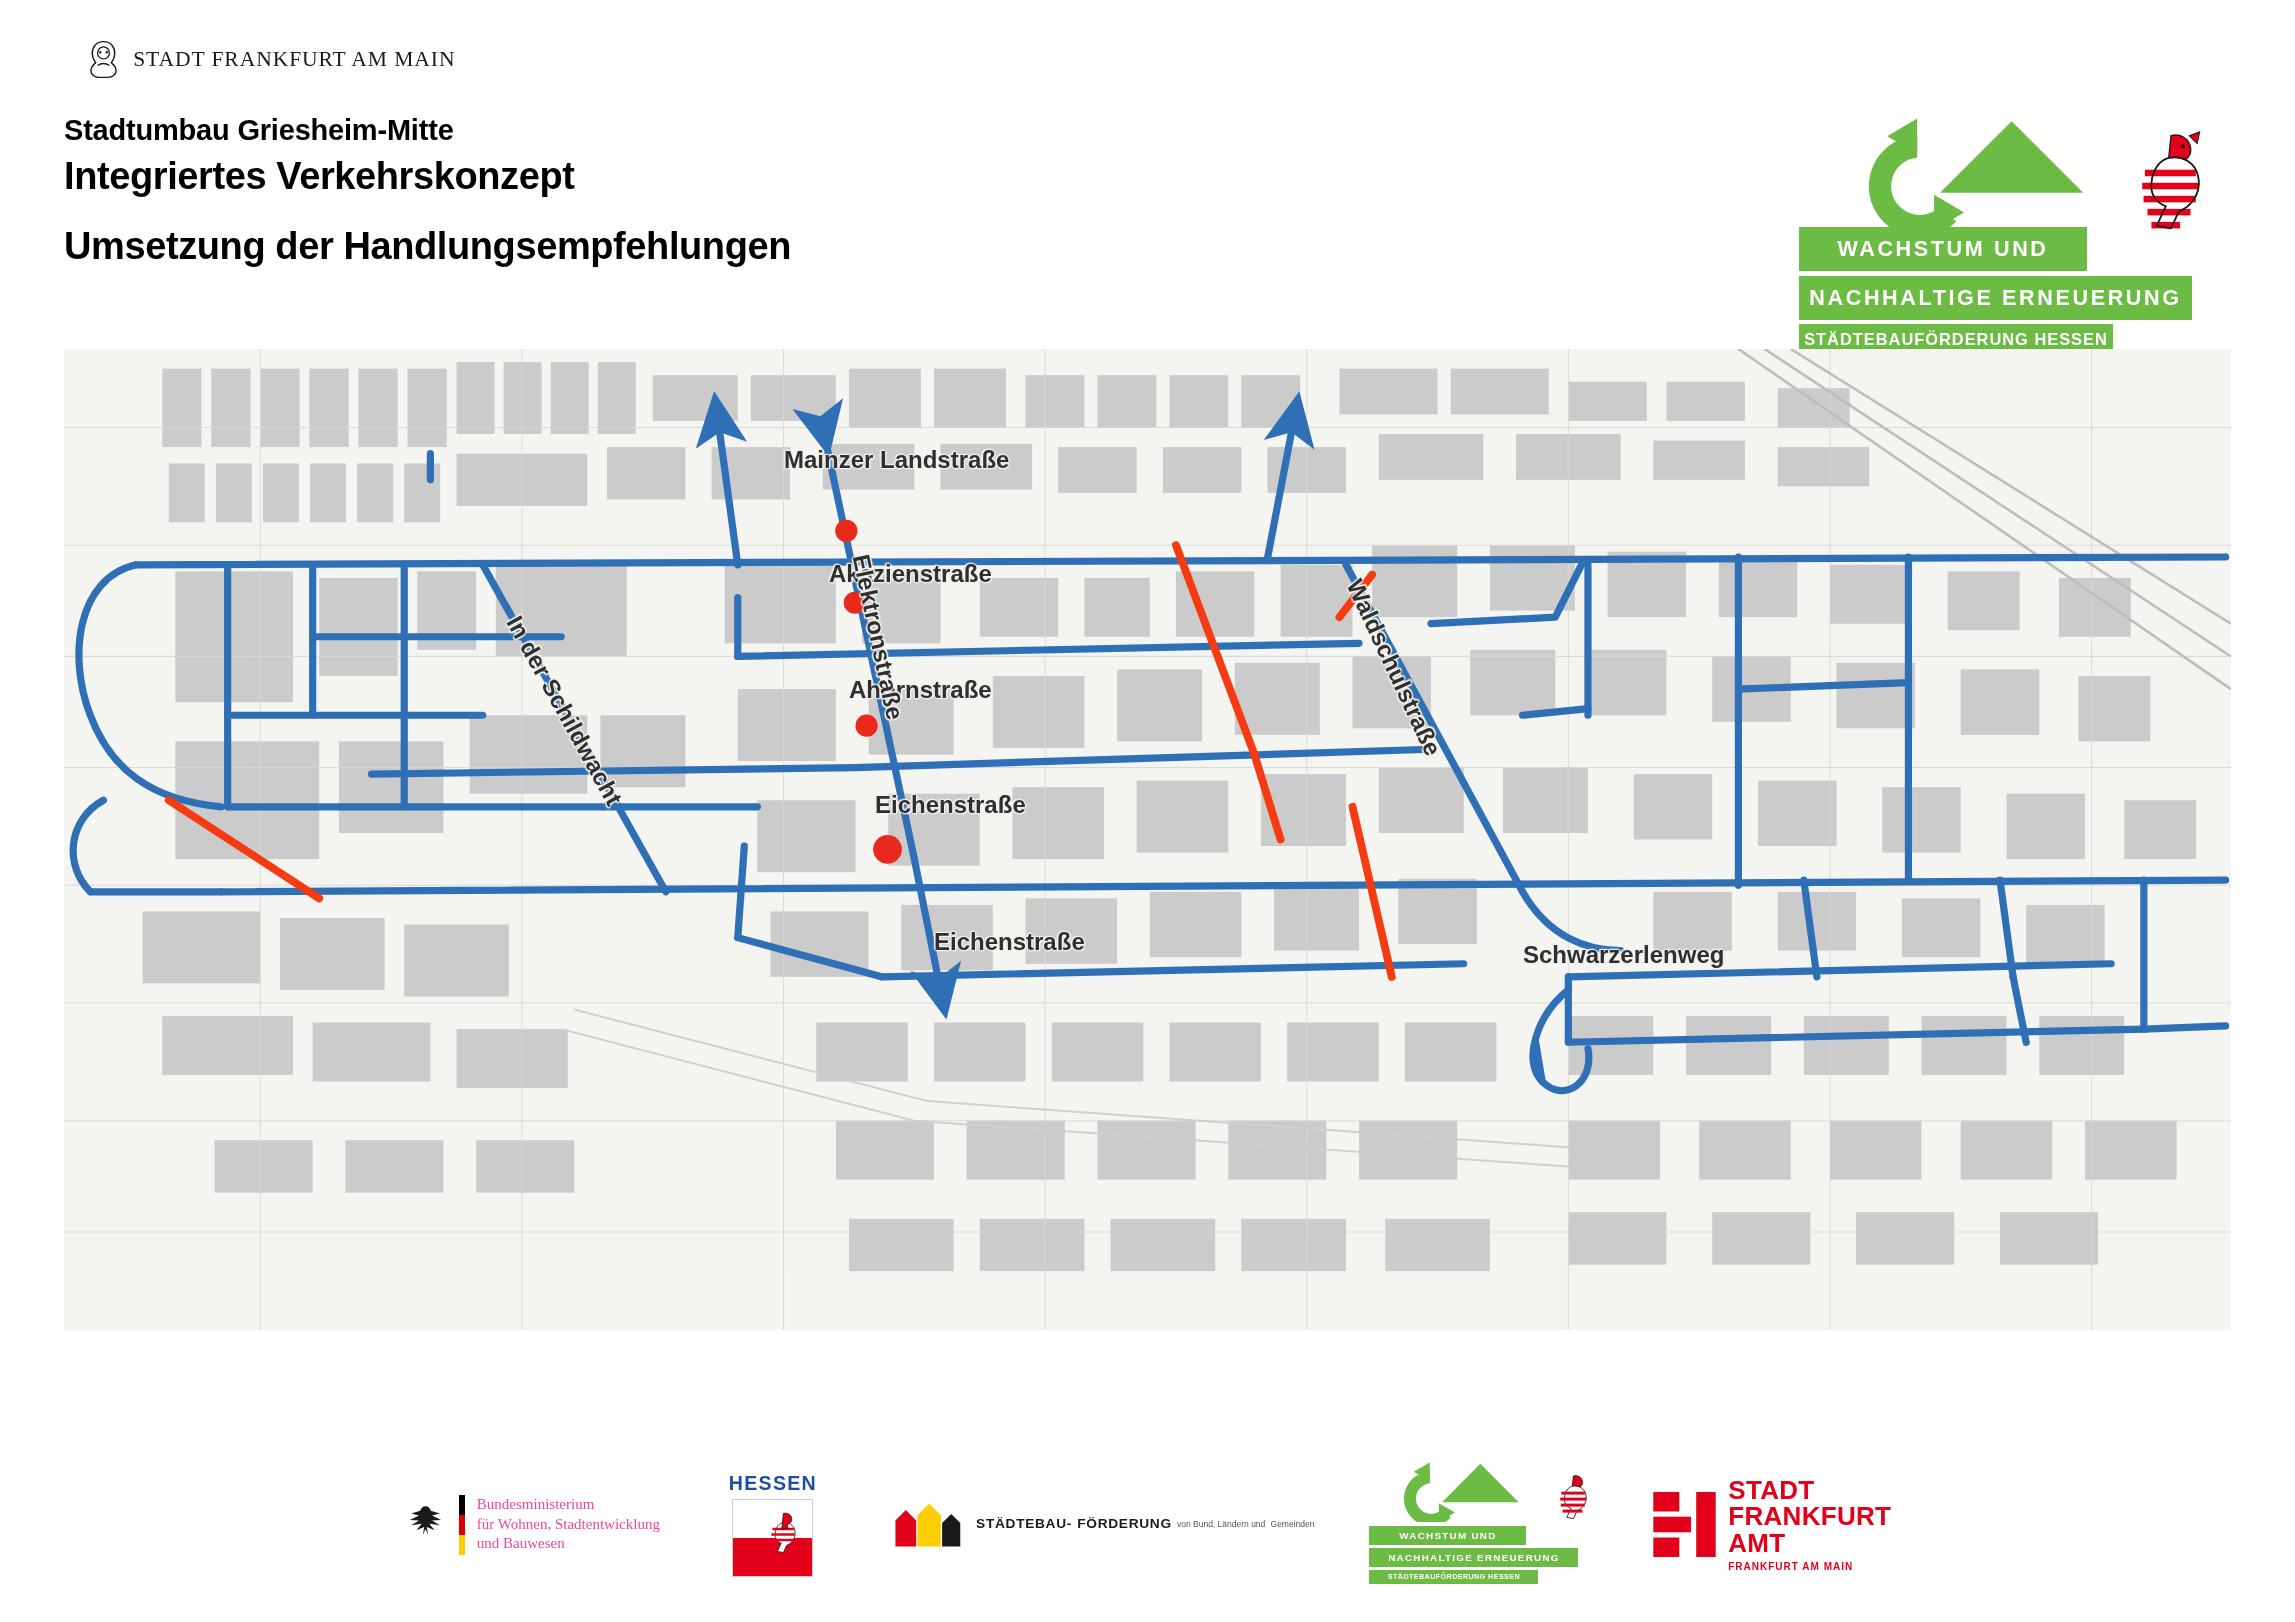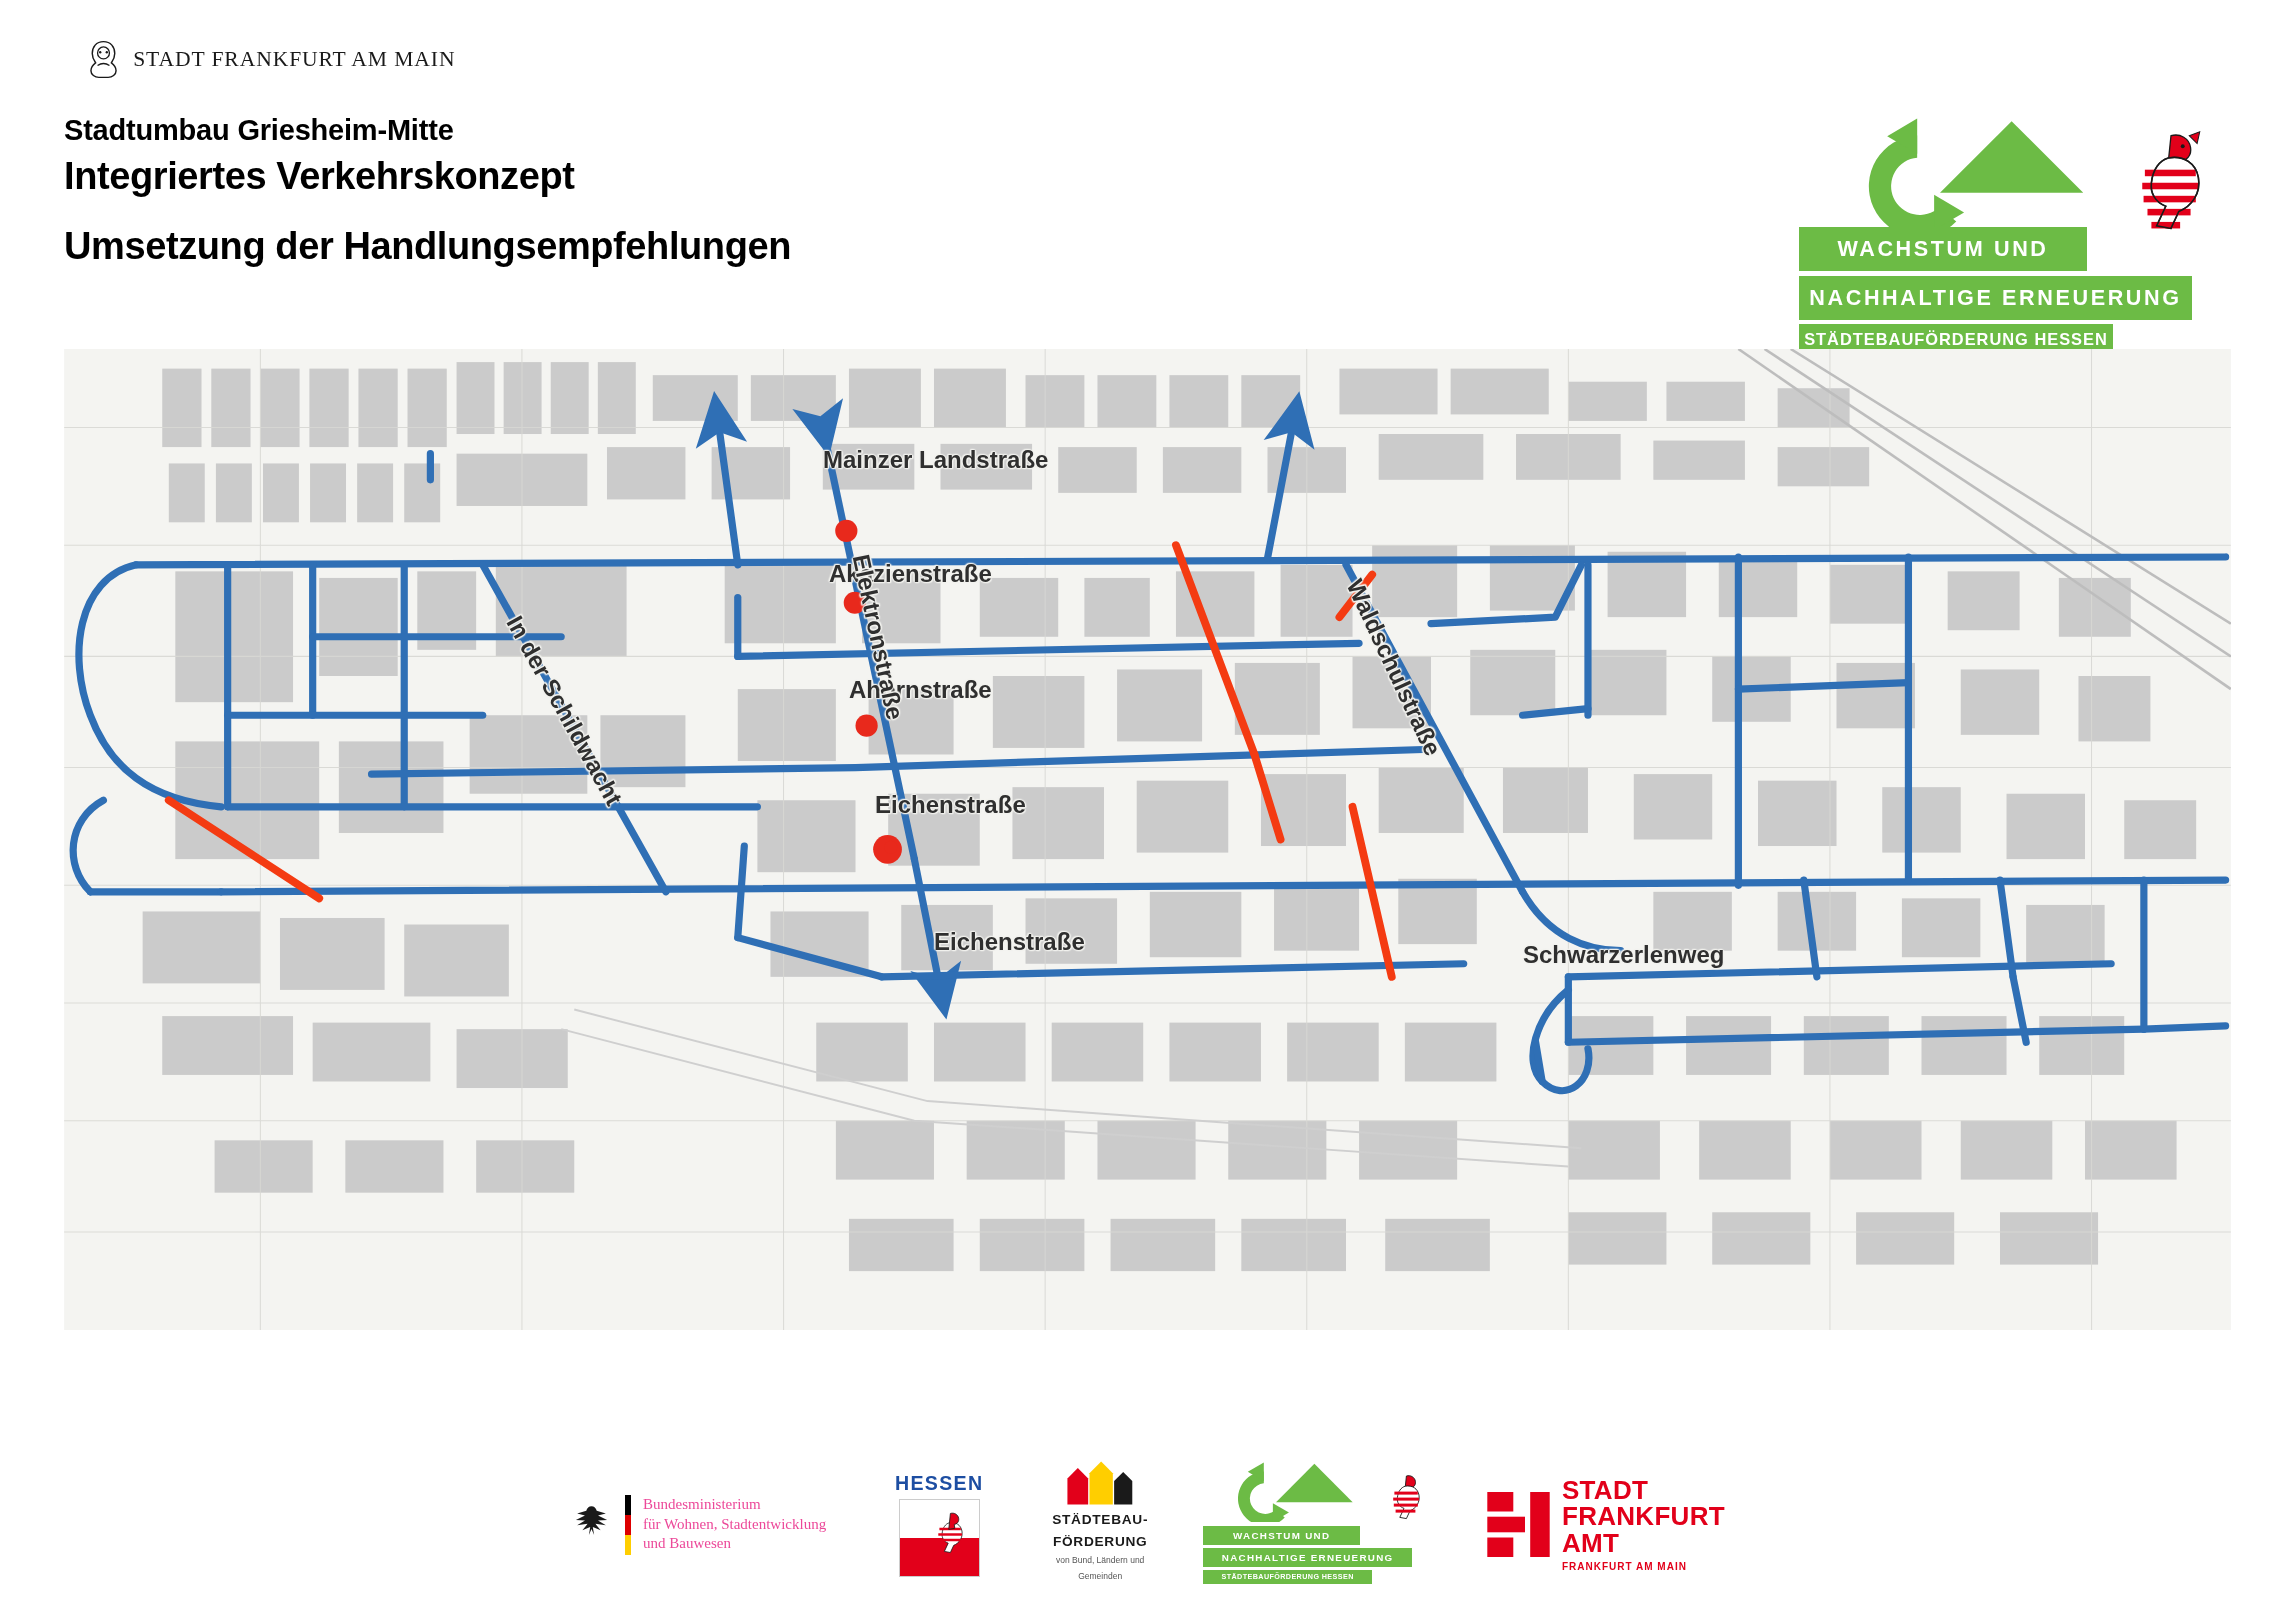--- a/index.html
+++ b/index.html
@@ -188,21 +188,20 @@
   .hessen-flag {
     width: 79px;
     height: 76px;
     background: linear-gradient(to bottom, #ffffff 0 50%, #e2001a 50% 100%);
     border: 0.7px solid #cccccc;
     position: relative;
   }
 
   .stbf {
     display: flex;
-    flex-direction: column;
     align-items: center;
     gap: 5.2px;
   }
   .stbf .houses { width: 85px; height: 48px; }
   .stbf .l1 { font-size: 13.7px; font-weight: bold; letter-spacing: 0.7px; color: #1a1a1a; text-align: center; line-height: 1.2;}
   .stbf .l2 { font-size: 8.5px; color: #555; text-align: center; line-height: 1.25;}
 
   .wn-small {
     position: relative;
     width: 229px;
@@ -535,21 +534,21 @@
 
     <g>
       <circle cx="1196" cy="278" r="17" fill="#e8291c"></circle>
       <circle cx="1209" cy="388" r="17" fill="#e8291c"></circle>
       <circle cx="1227" cy="576" r="17" fill="#e8291c"></circle>
       <circle cx="1259" cy="765" r="22" fill="#e8291c"></circle>
       <circle cx="1264" cy="762" r="10" fill="#e8291c"></circle>
     </g>
   </svg>
 
-  <div class="street-label" style="left:720px; top:97px;margin-left:39px;">Mainzer Landstraße</div>
+  <div class="street-label" style="left:720px; top:97px;">Mainzer Landstraße</div>
   <div class="street-label" style="left:765px; top:211px;">Akazienstraße</div>
   <div class="street-label" style="left:785px; top:327px;">Ahornstraße</div>
   <div class="street-label" style="left:811px; top:442px;">Eichenstraße</div>
   <div class="street-label" style="left:870px; top:579px;">Eichenstraße</div>
   <div class="street-label" style="left:1459px; top:592px;">Schwarzerlenweg</div>
   <div class="street-label" style="left:461px; top:262px; transform:rotate(61deg); transform-origin:left top;">In der Schildwacht</div>
   <div class="street-label" style="left:810px; top:203px; transform:rotate(78deg); transform-origin:left top;">Elektronstraße</div>
   <div class="street-label" style="left:1302px; top:226px; transform:rotate(65deg); transform-origin:left top;">Waldschulstraße</div>
 </div>
 

